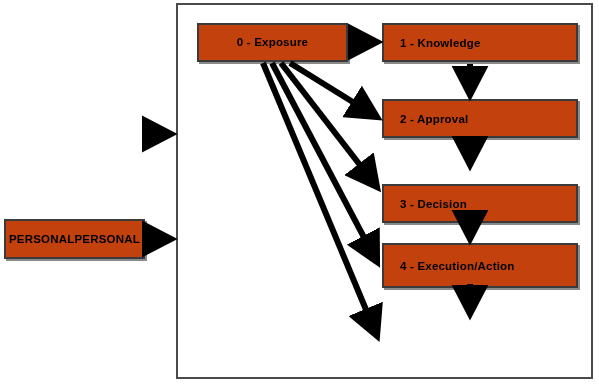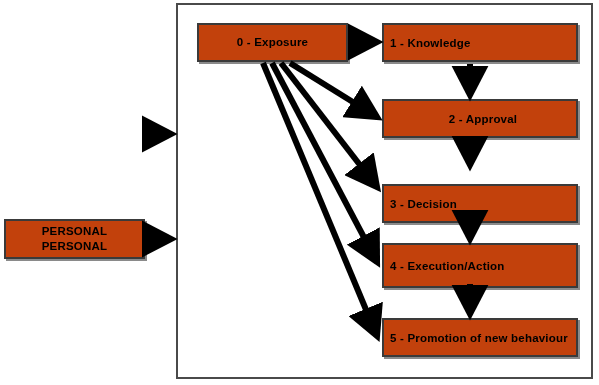--- a/index.html
+++ b/index.html
@@ -34,67 +34,64 @@
     font-size: 11.5px;
     letter-spacing: 0.2px;
   }
   .node.center {
     justify-content: center;
     text-align: center;
     line-height: 1.28;
   }
   .node.left-pad {
     justify-content: flex-start;
-    padding-left: 6px;
+    padding-left: 16px;
   }
   svg.edges {
     position: absolute;
     left: 0;
     top: 0;
     width: 599px;
     height: 385px;
     pointer-events: none;
   }
 </style>
 </head>
 <body>
 
 <div id="canvas">
 
   <div class="frame" style="left:176px; top:3px; width:417px; height:376px;"></div>
 
 
-  <div class="node center" style="left:4px; top:219px; width:141px; height:40px; flex-direction:column;">
+  <div class="node center" style="left:4px; top:219px; width:141px; height:40px; flex-direction:row;">
     <span>PERSONAL</span>
     <span>PERSONAL</span>
   </div>
 
   <div class="node center" style="left:197px; top:23px; width:151px; height:39px;">
     <span>0 - Exposure</span>
   </div>
 
   <div class="node left-pad" style="left:382px; top:23px; width:196px; height:39px;">
     <span>1 - Knowledge</span>
   </div>
 
-  <div class="node left-pad" style="left:382px; top:99px; width:196px; height:39px;justify-content:center;">
+  <div class="node left-pad" style="left:382px; top:99px; width:196px; height:39px;">
     <span>2 - Approval</span>
   </div>
 
   <div class="node left-pad" style="left:382px; top:184px; width:196px; height:39px;">
     <span>3 - Decision</span>
   </div>
 
   <div class="node left-pad" style="left:382px; top:243px; width:196px; height:45px;">
     <span>4 - Execution/Action</span>
   </div>
 
-  <div class="node left-pad" style="left:382px; top:318px; width:196px; height:39px;">
-    <span>5 - Promotion of new behaviour</span>
-  </div>
 
   <svg class="edges" viewBox="0 0 599 385">
     <defs>
       <marker id="ah" markerWidth="7" markerHeight="7" refX="5.4" refY="3" orient="auto">
         <path d="M0,0 L6,3 L0,6 z" fill="#000000"></path>
       </marker>
       <marker id="ah-big" markerWidth="6.2" markerHeight="6.2" refX="4.9" refY="3.1" orient="auto">
         <path d="M0,0 L6,3.1 L0,6.2 z" fill="#000000"></path>
       </marker>
     </defs>

